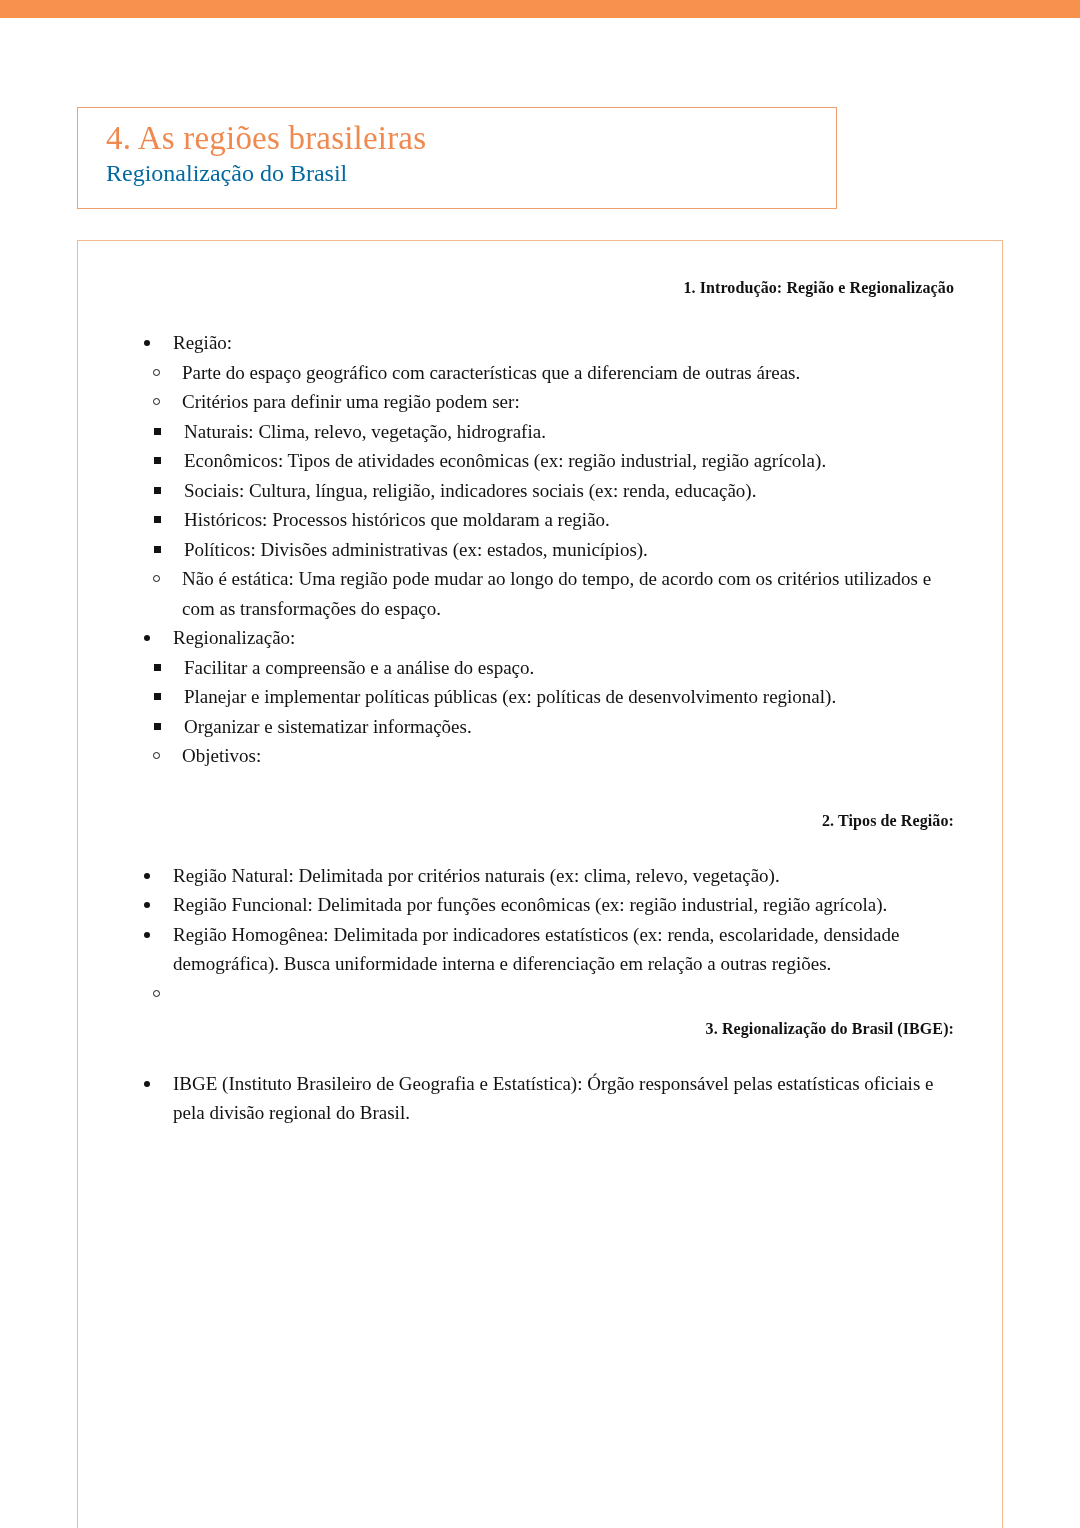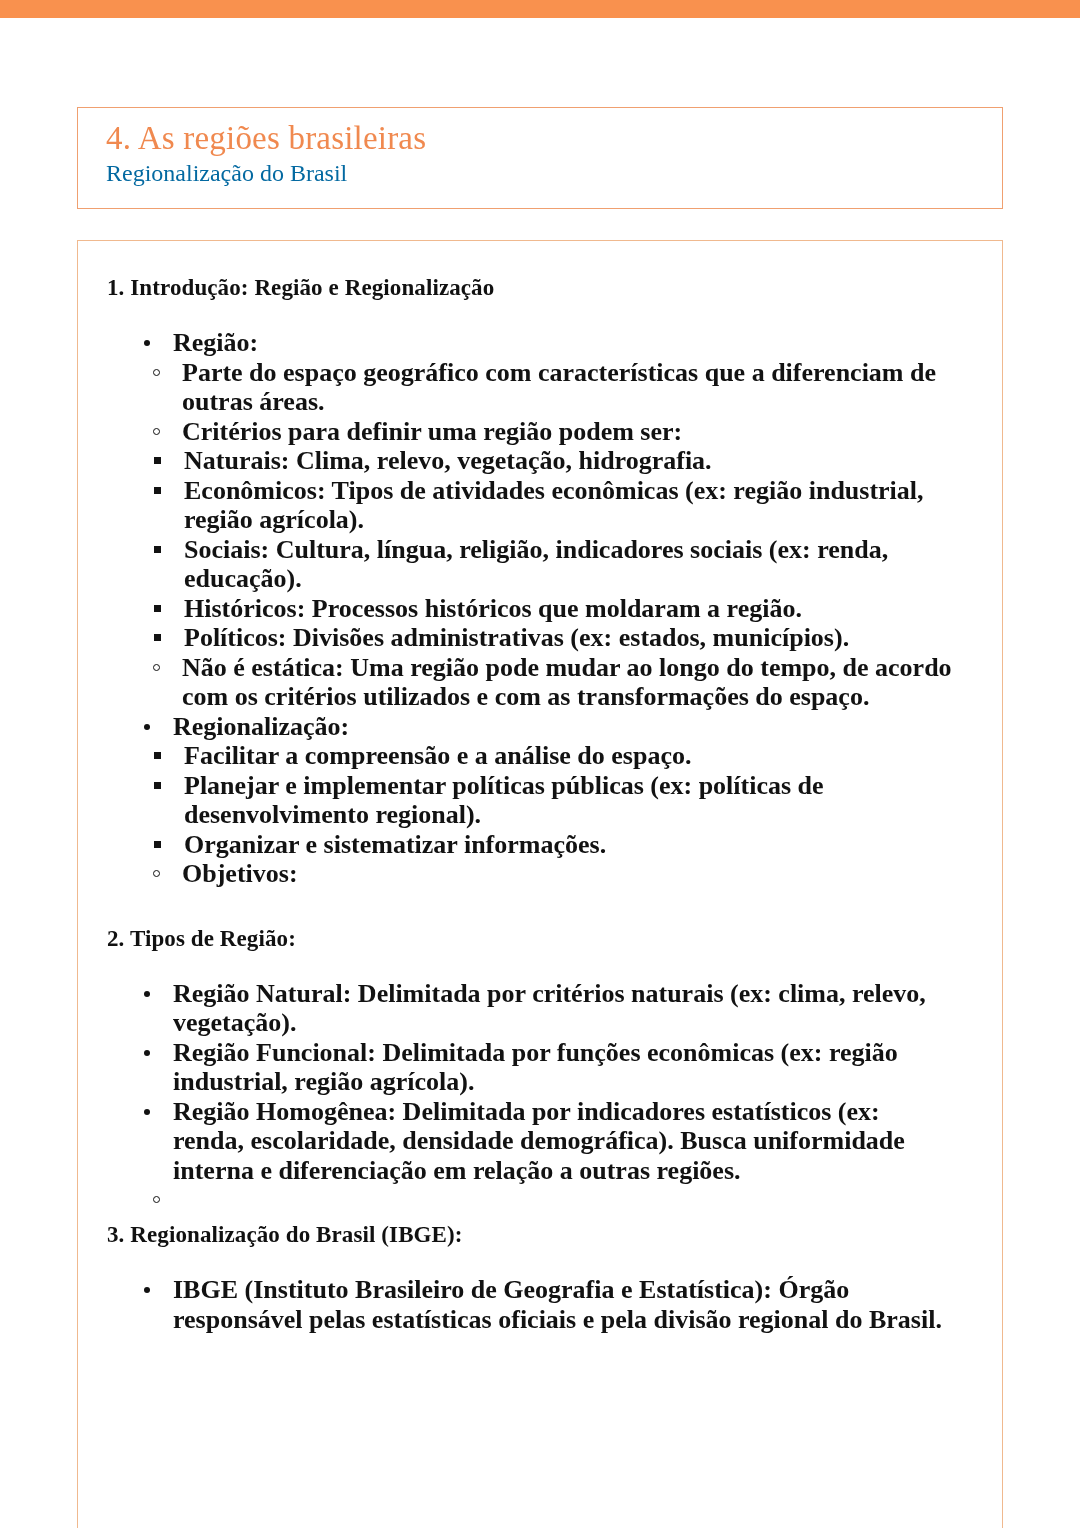--- a/index.html
+++ b/index.html
@@ -23,21 +23,21 @@
     width: 1080px;
     height: 18px;
     background: #f9914e;
   }
 
   
   .title-box {
     position: absolute;
     left: 77px;
     top: 107px;
-    width: 926px;
+    width: 760px;
     height: 102px;
     box-sizing: border-box;
     border: 1.5px solid #f0a070;
     background: #ffffff;
   }
   .title-inner {
     padding: 10px 0 0 28px;
   }
   .doc-title {
     color: #f0894f;
@@ -68,44 +68,44 @@
     border-bottom: none;
     background: #ffffff;
   }
 
   .content-inner {
     position: relative;
     padding: 33px 48px 0 29px;
   }
 
   h2.section-heading {
-    font-size: 23px;
+    font-size: 16px;
     font-weight: bold;
     color: #111111;
     margin: 0;
     line-height: 28px;
     letter-spacing: 0.1px;
+    text-align: right;
   }
 
   .gap-after-heading { height: 26px; }
   .gap-section { height: 36px; }
 
   ul {
     margin: 0;
     padding: 0;
     list-style: none;
   }
 
   li {
     position: relative;
-    font-size: 26px;
+    font-size: 19px;
     line-height: 29.5px;
     color: #121212;
     margin: 0;
-    font-weight: bold;
   }
 
   
   .lvl1 > li {
     padding-left: 37px;
     margin-left: 29px;
   }
   .lvl1 > li > .marker {
     position: absolute;
     left: 8px;

